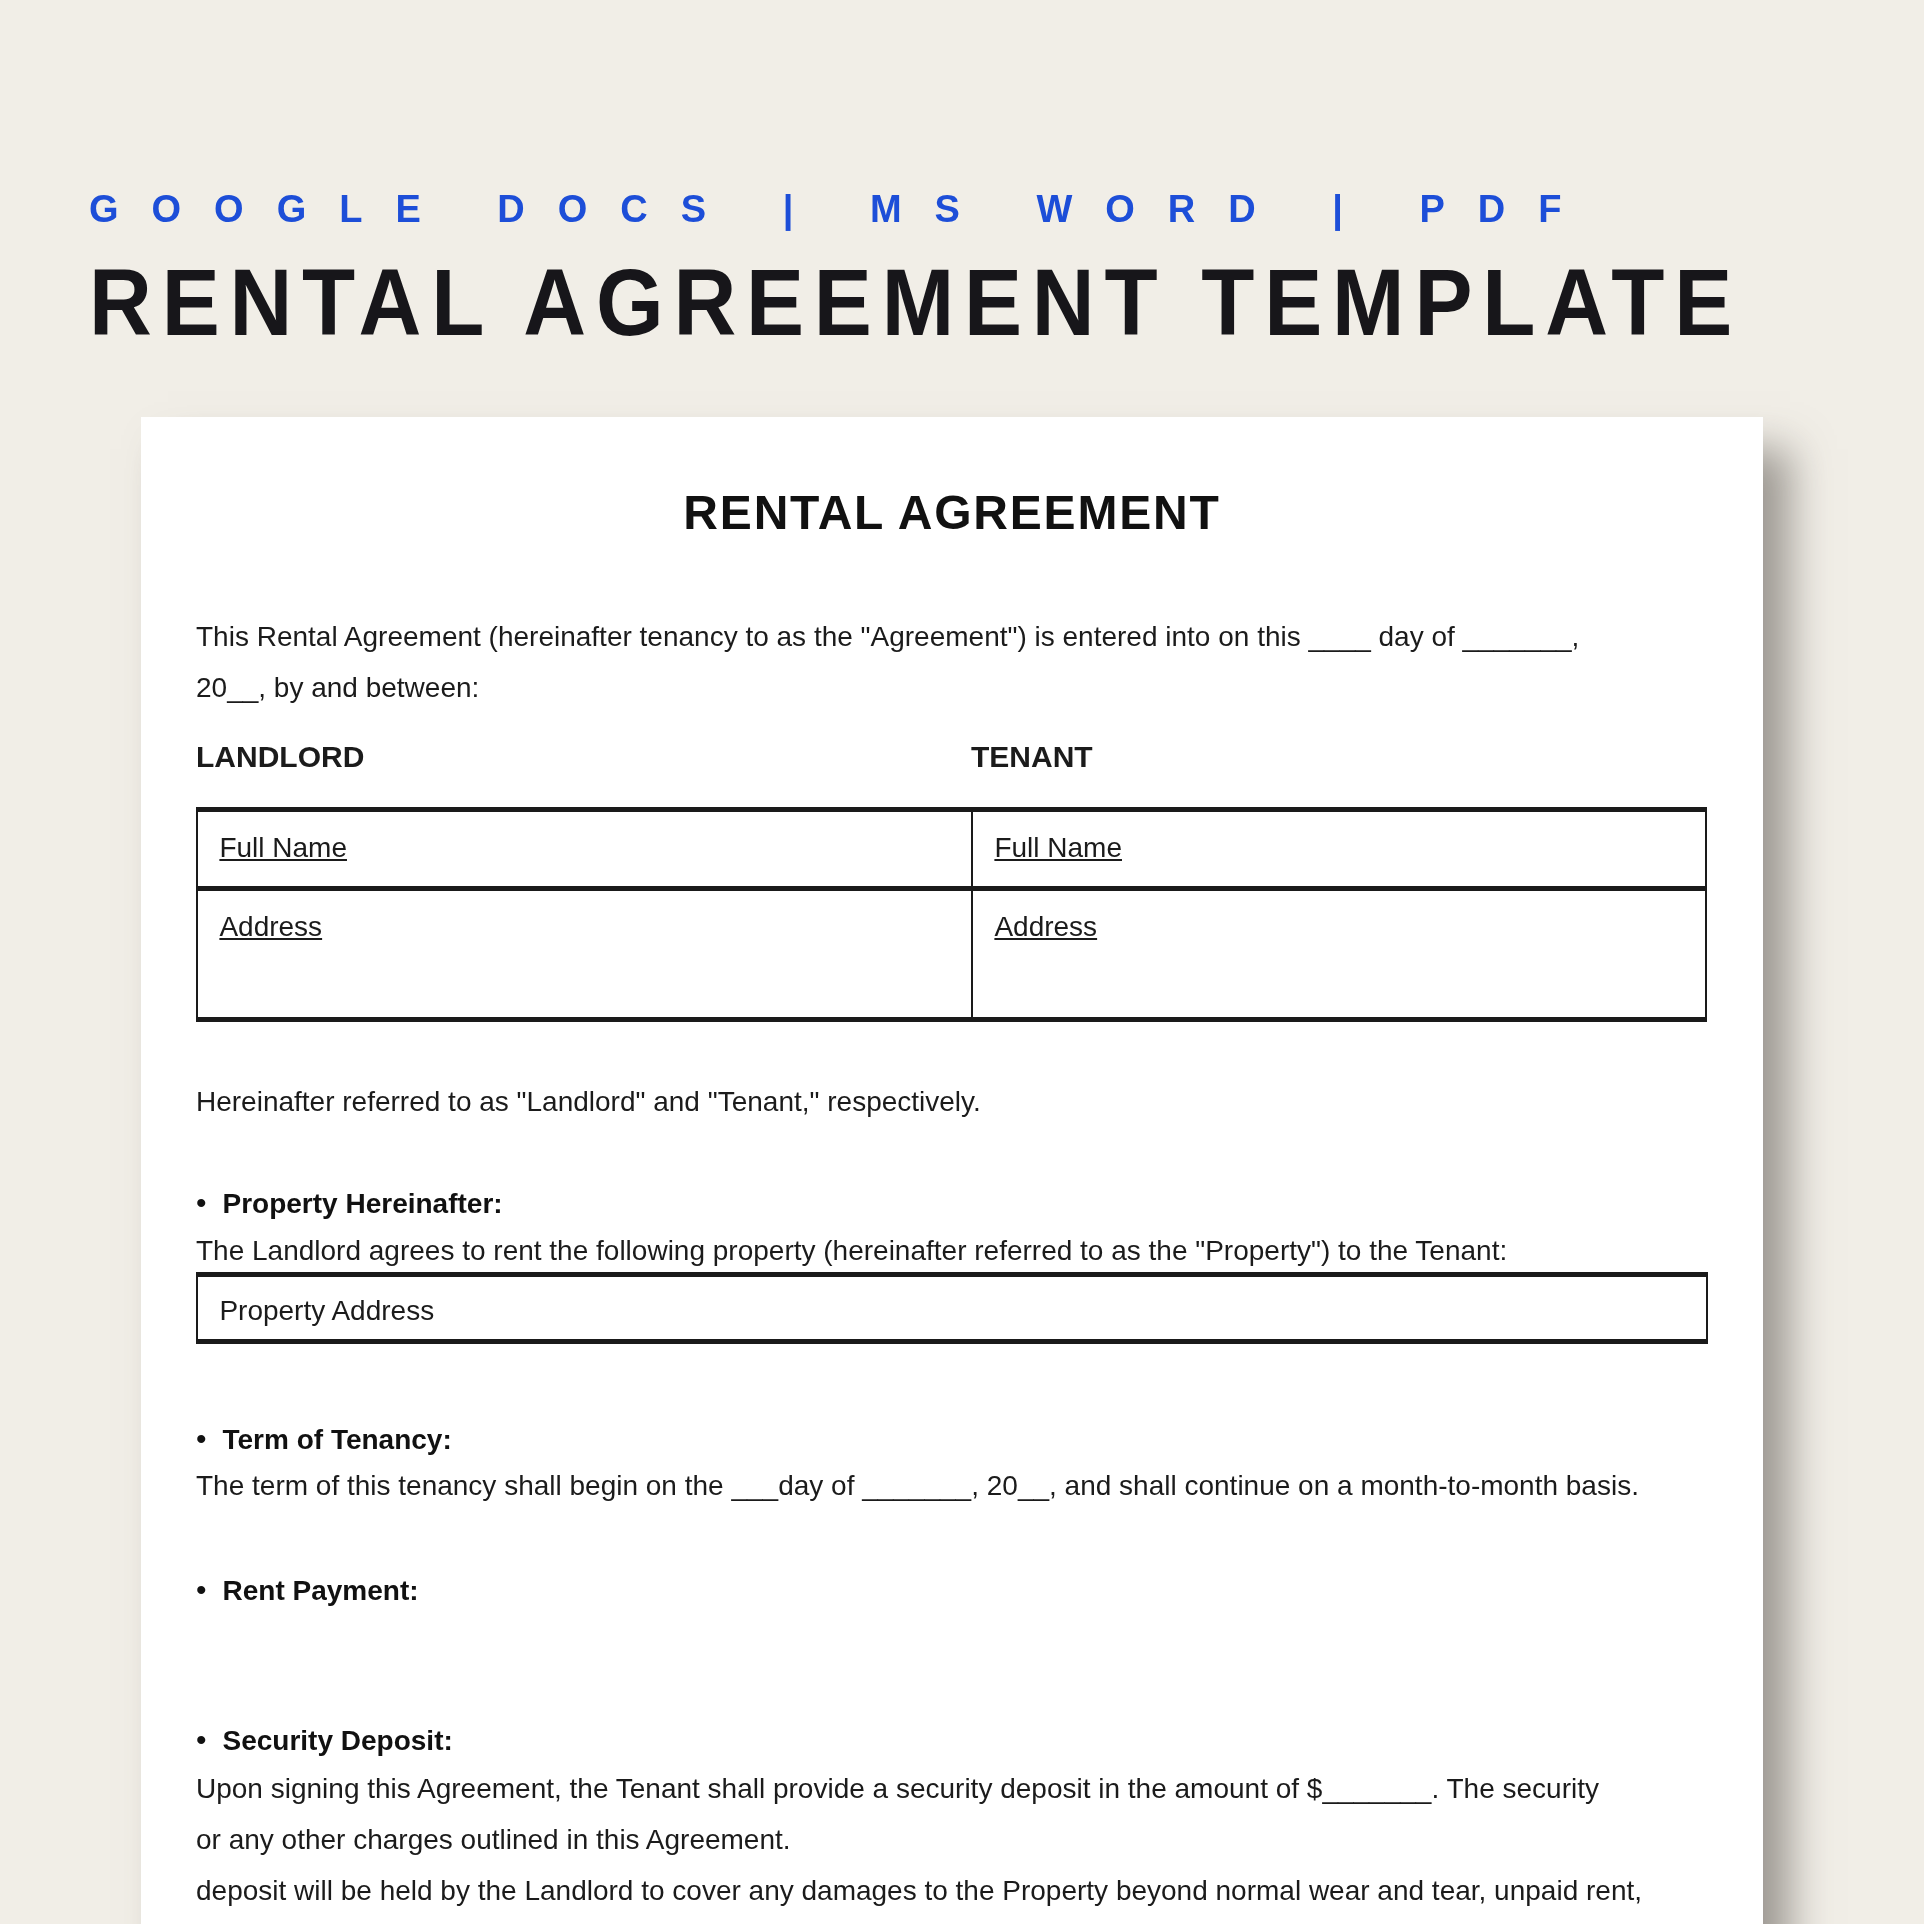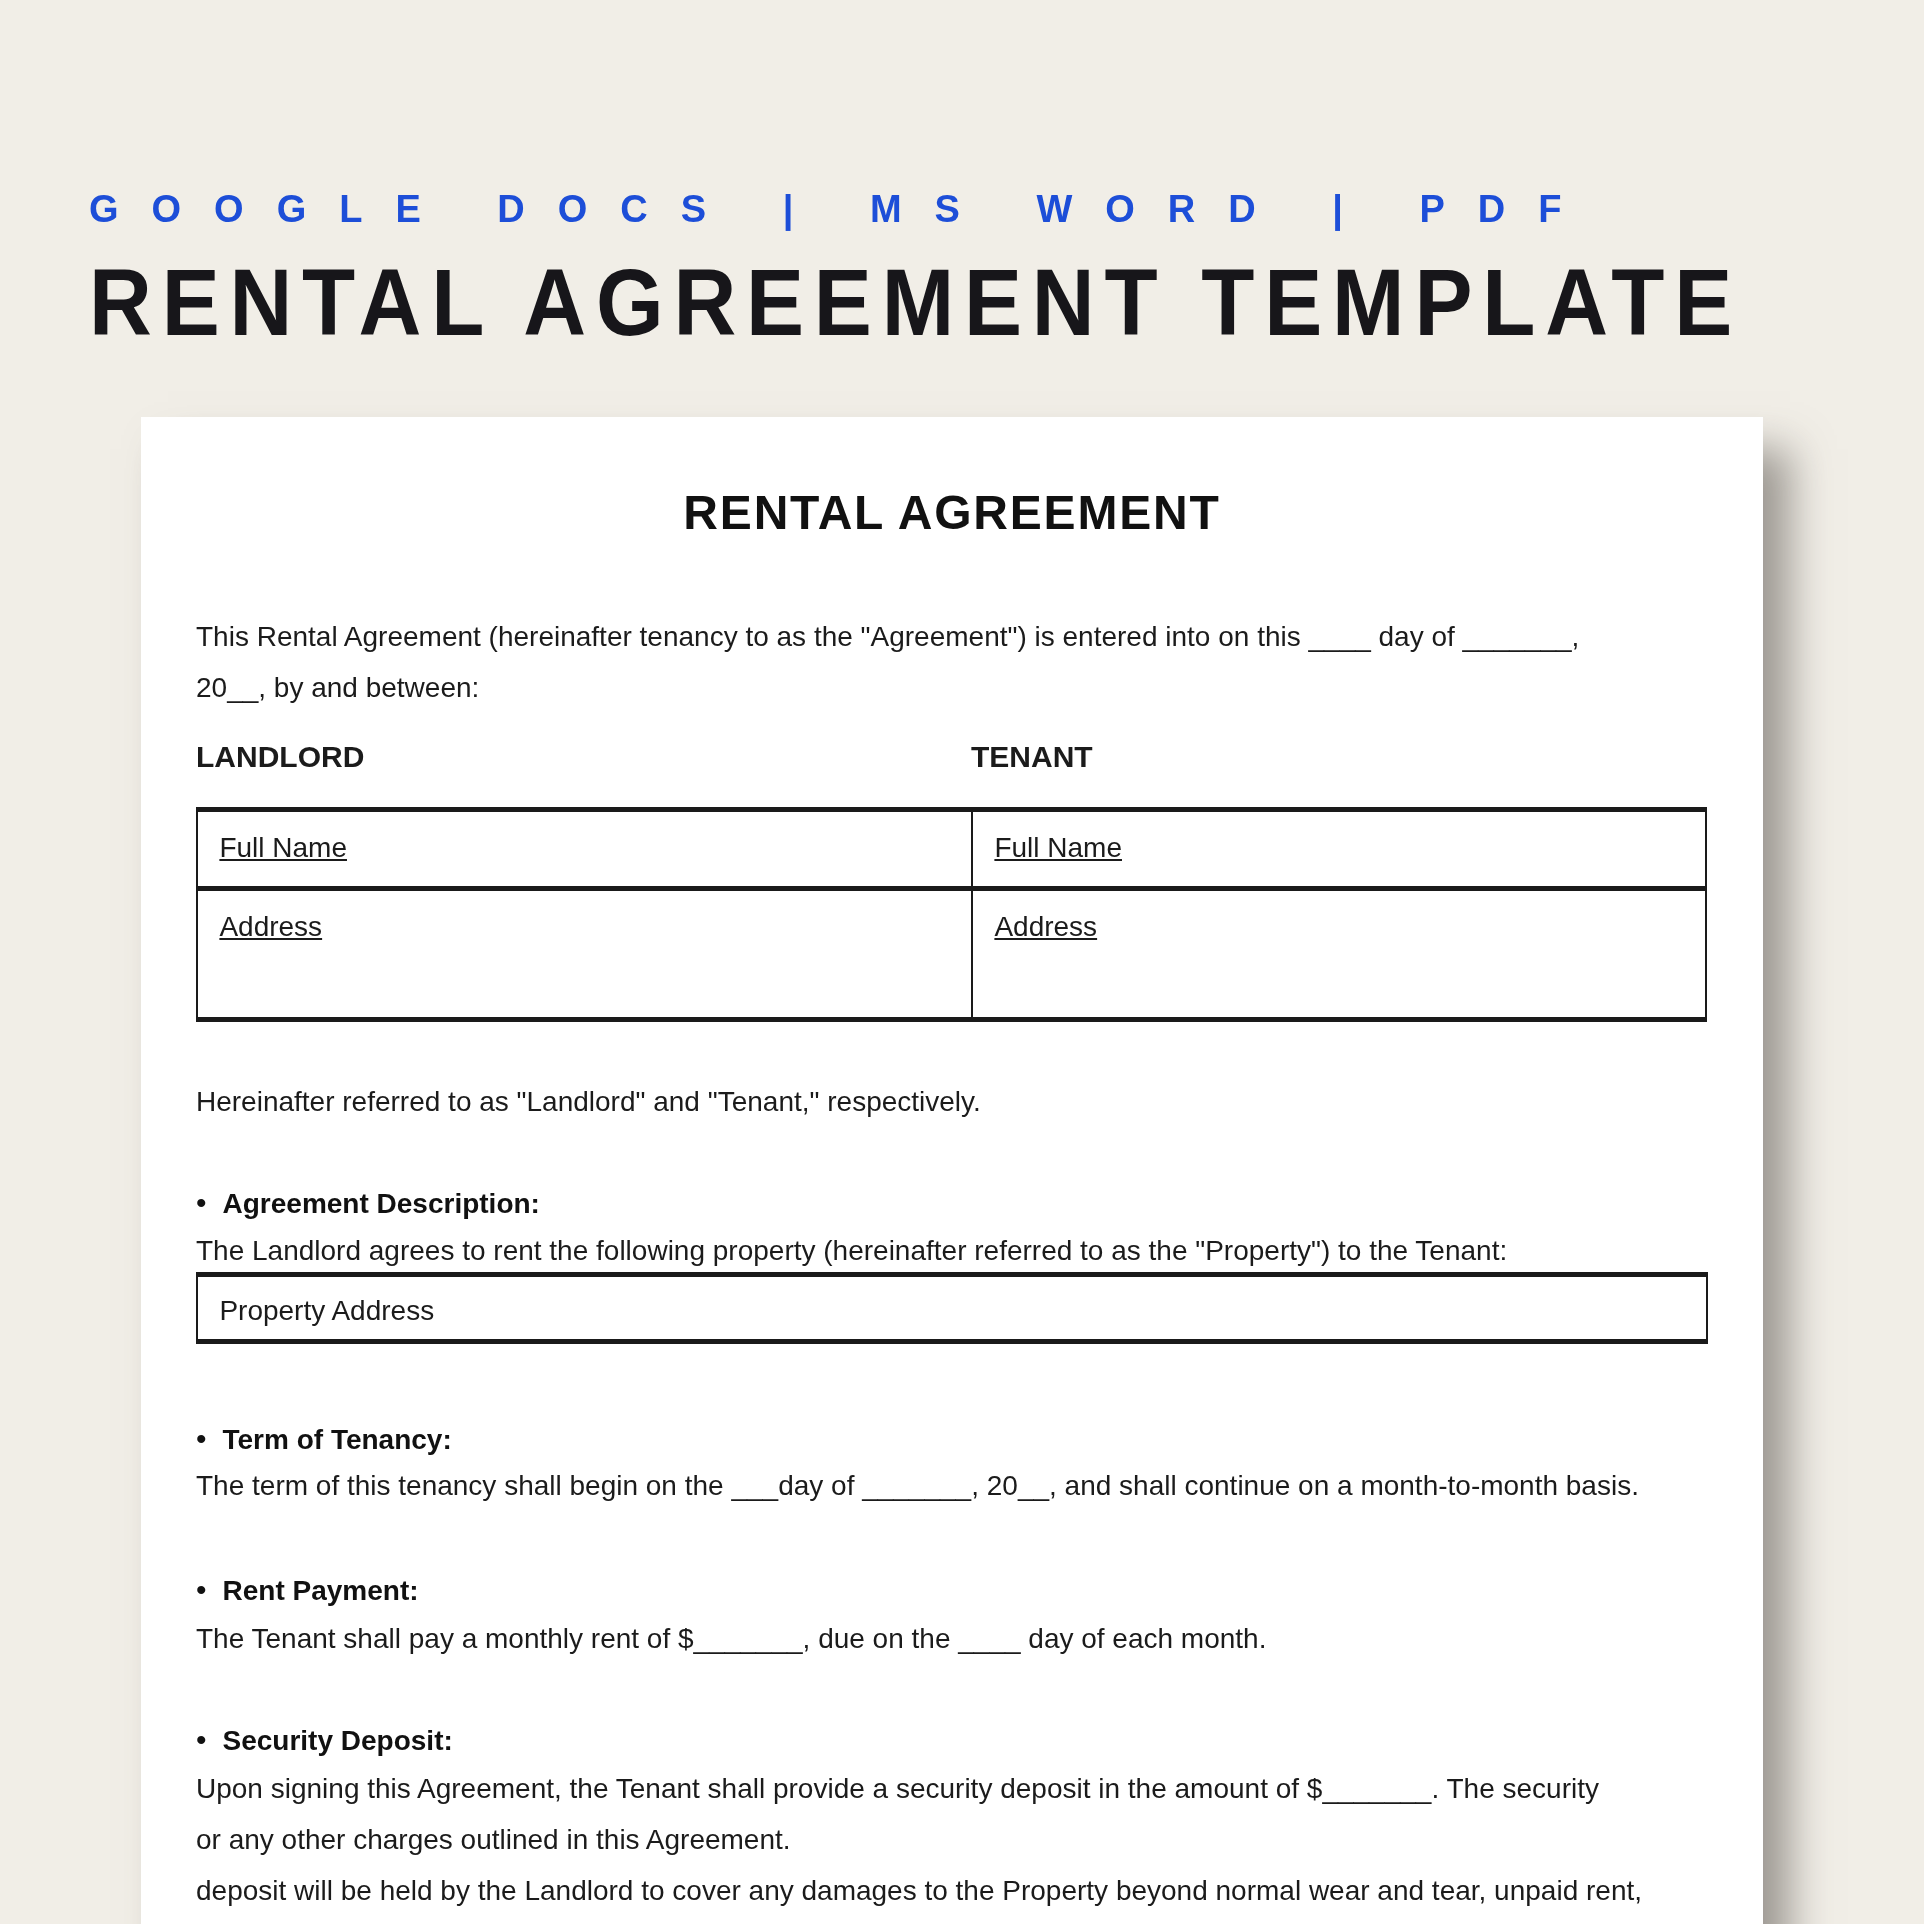--- a/index.html
+++ b/index.html
@@ -122,44 +122,41 @@
     </tr>
   </tbody>
     </table>
 
   <div class="abs body-text note">
     <div class="line">Hereinafter referred to as "Landlord" and "Tenant," respectively.</div>
   </div>
 
   <div class="abs sec-head s1-head">
     <span class="bullet">•</span>
-    <span>Agreement Description:</span>
+    <span>Property Hereinafter:</span>
   </div>
   <div class="abs body-text s1-body">
     <div class="line">The Landlord agrees to rent the following property (hereinafter referred to as the "Property") to the Tenant:</div>
   </div>
   <div class="abs prop-box">
     <span>Property Address</span>
   </div>
 
   <div class="abs sec-head s2-head">
     <span class="bullet">•</span>
     <span>Term of Tenancy:</span>
   </div>
   <div class="abs body-text s2-body">
     <div class="line">The term of this tenancy shall begin on the ___day of _______, 20__, and shall continue on a month-to-month basis.</div>
   </div>
 
   <div class="abs sec-head s3-head">
     <span class="bullet">•</span>
     <span>Rent Payment:</span>
   </div>
-  <div class="abs body-text s3-body">
-    <div class="line">The Tenant shall pay a monthly rent of $_______, due on the ____ day of each month.</div>
-  </div>
 
   <div class="abs sec-head s4-head">
     <span class="bullet">•</span>
     <span>Security Deposit:</span>
   </div>
   <div class="abs body-text s4-body">
     <div class="line">Upon signing this Agreement, the Tenant shall provide a security deposit in the amount of $_______. The security</div>
     <div class="line">or any other charges outlined in this Agreement.</div>
     <div class="line">deposit will be held by the Landlord to cover any damages to the Property beyond normal wear and tear, unpaid rent,</div>
   </div>

